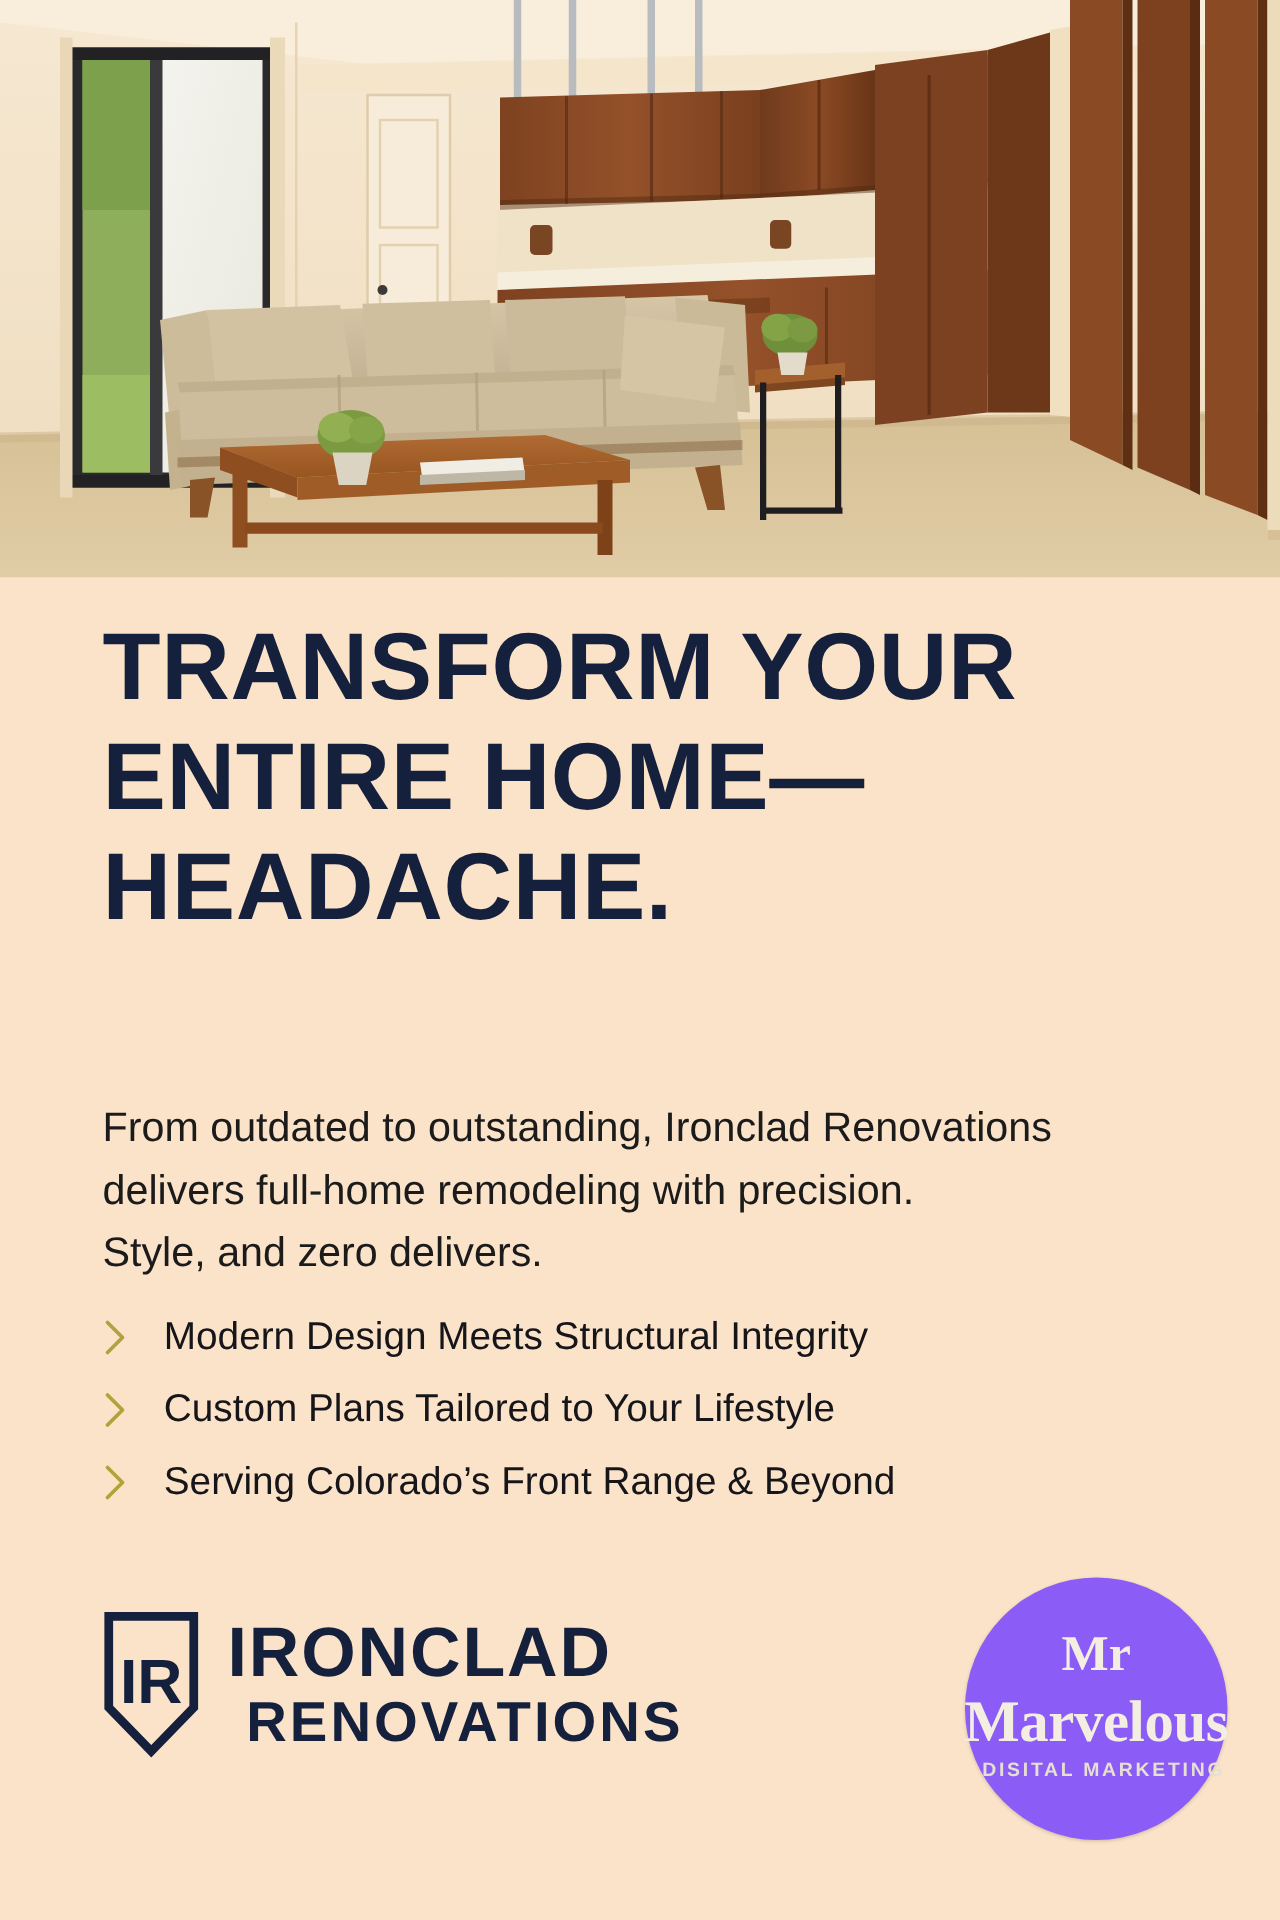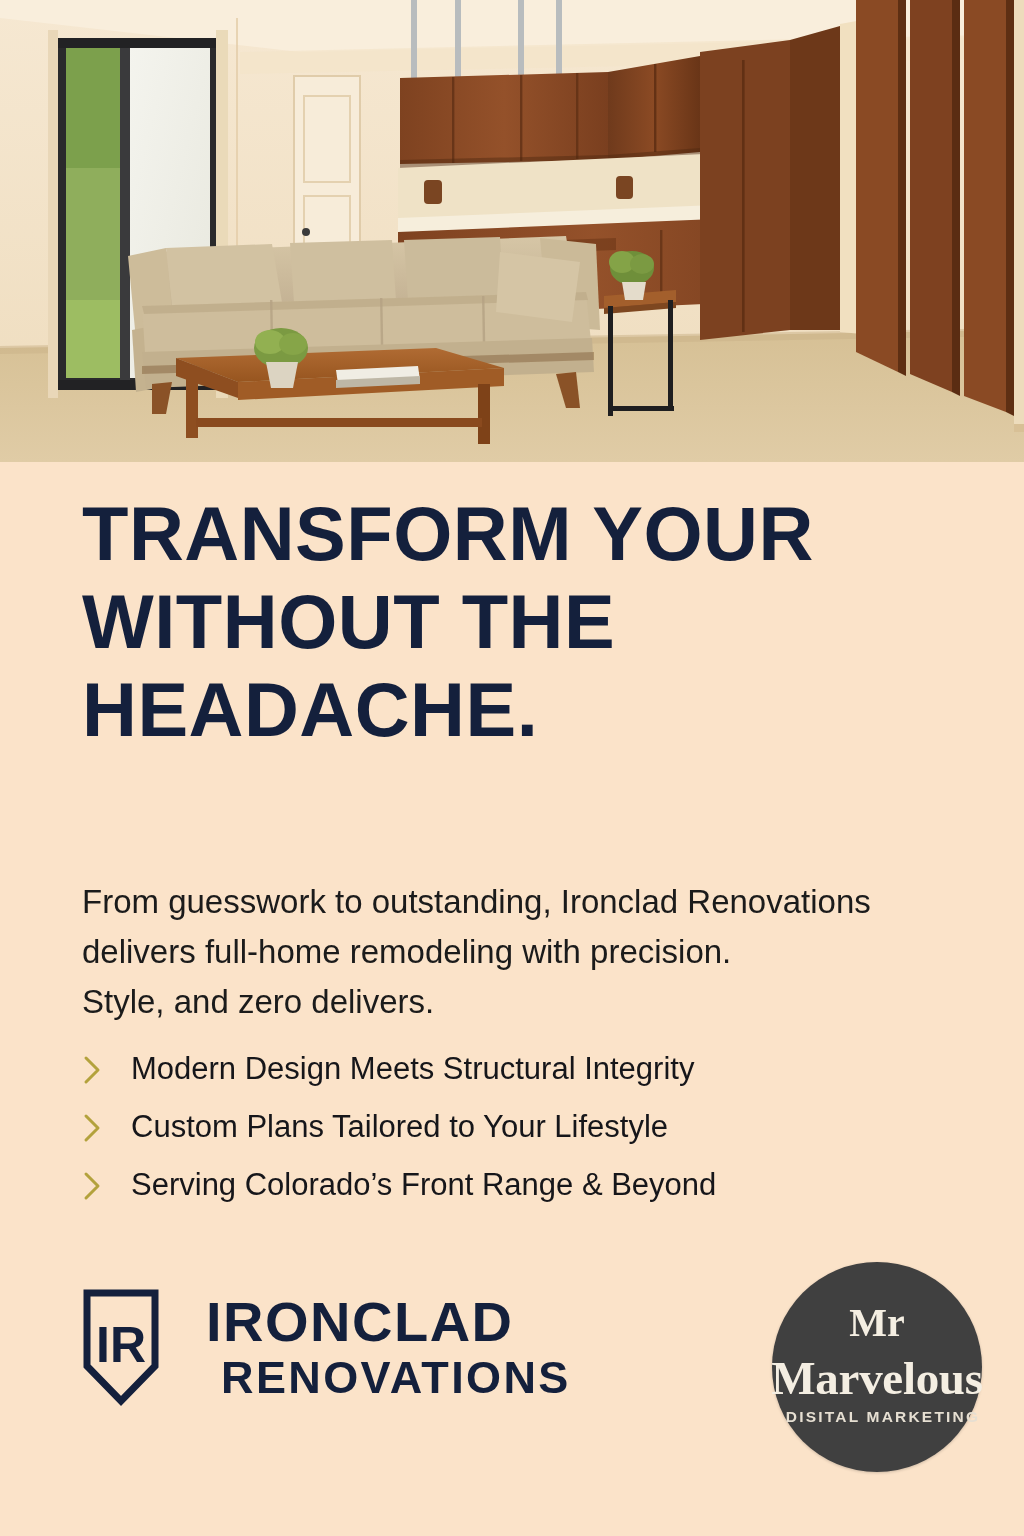--- a/index.html
+++ b/index.html
@@ -50,37 +50,37 @@
     line-height:58px;
     gap:11px;
   }
   .bullet .chev{
     display:inline-block;width:30px;height:34px;flex:0 0 30px;margin-right:12px;position:relative;top:1px;
   }
   .bullet .chev svg{display:block;}
   .bullet .btxt{white-space:nowrap;}
 
   
-  .brand{position:absolute;left:66px;top:826px;display:flex;align-items:center;gap:24px;}
+  .brand{position:absolute;left:66px;top:826px;display:flex;align-items:center;}
   .shield{width:78px;height:120px;flex:0 0 78px;margin-right:22px;}
   .shield svg{display:block;}
   .wordmark{display:flex;flex-direction:column;justify-content:center;}
   .wm-top{
     color:#14203c;font-weight:bold;font-size:56px;line-height:58px;
     letter-spacing:1.5px;white-space:nowrap;
   }
   .wm-bot{
     color:#14203c;font-weight:bold;font-size:45px;line-height:50px;
     letter-spacing:2.4px;white-space:nowrap;margin-top:2px;margin-left:15px;
   }
 
   
   .badge{
     position:absolute;left:772px;top:1262px;width:210px;height:210px;border-radius:50%;
-    background:#404040;display:flex;flex-direction:column;align-items:center;justify-content:center;
+    background:#8b5cf6;display:flex;flex-direction:column;align-items:center;justify-content:center;
     box-shadow:0 1px 3px rgba(0,0,0,0.18);
   }
   .badge-mr{
     font-family:"Liberation Serif", serif;font-weight:bold;color:#f4eee2;
     font-size:40px;line-height:38px;margin-top:-4px;
   }
   .badge-marv{
     font-family:"Liberation Serif", serif;font-weight:bold;color:#f4eee2;
     font-size:47px;line-height:48px;letter-spacing:-0.3px;margin-top:12px;
   }
@@ -264,26 +264,26 @@
         <path d="M336,370 L418,366 L420,380 L338,384 Z" fill="#F0EDE4"></path>
         <path d="M336,380 L420,376 L420,384 L336,388 Z" fill="#BEB7A6"></path>
       </g>
     </svg>
   </div>
 
   <div class="content">
 
     <h1 class="headline">
       <span class="hl-line">TRANSFORM YOUR</span>
-      <span class="hl-line">WITHOUT THE</span>
+      <span class="hl-line">ENTIRE HOME—</span>
       <span class="hl-line">HEADACHE.</span>
     </h1>
 
     <p class="subcopy">
-      <span class="sc-line">From guesswork to outstanding, Ironclad Renovations</span>
+      <span class="sc-line">From outdated to outstanding, Ironclad Renovations</span>
       <span class="sc-line">delivers full-home remodeling with precision.</span>
       <span class="sc-line">Style, and zero delivers.</span>
     </p>
 
     <ul class="bullets">
       <li class="bullet">
         <span class="chev">
           <svg width="30" height="34" viewBox="0 0 30 34">
               <path d="M8 5 L20 17 L8 29" fill="none" stroke="#B3A23C" stroke-width="3" stroke-linecap="round" stroke-linejoin="round"></path>
             </svg>

